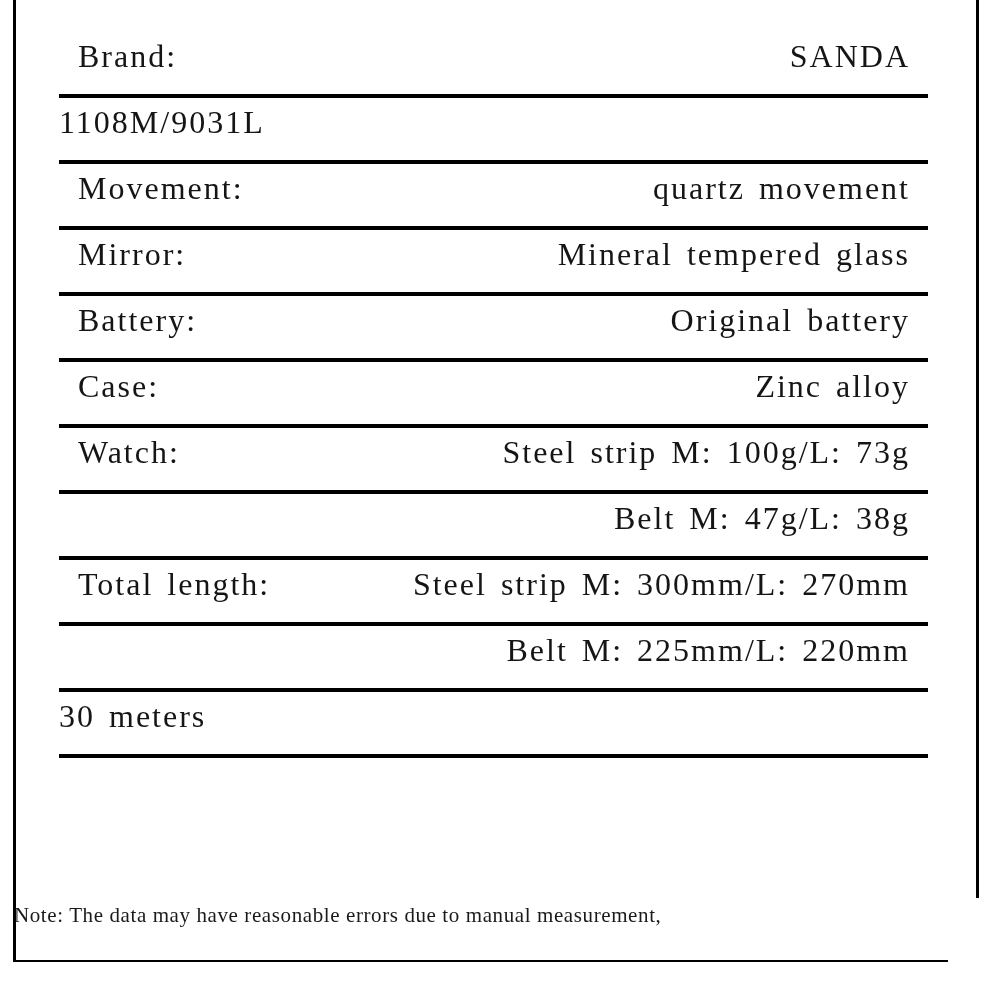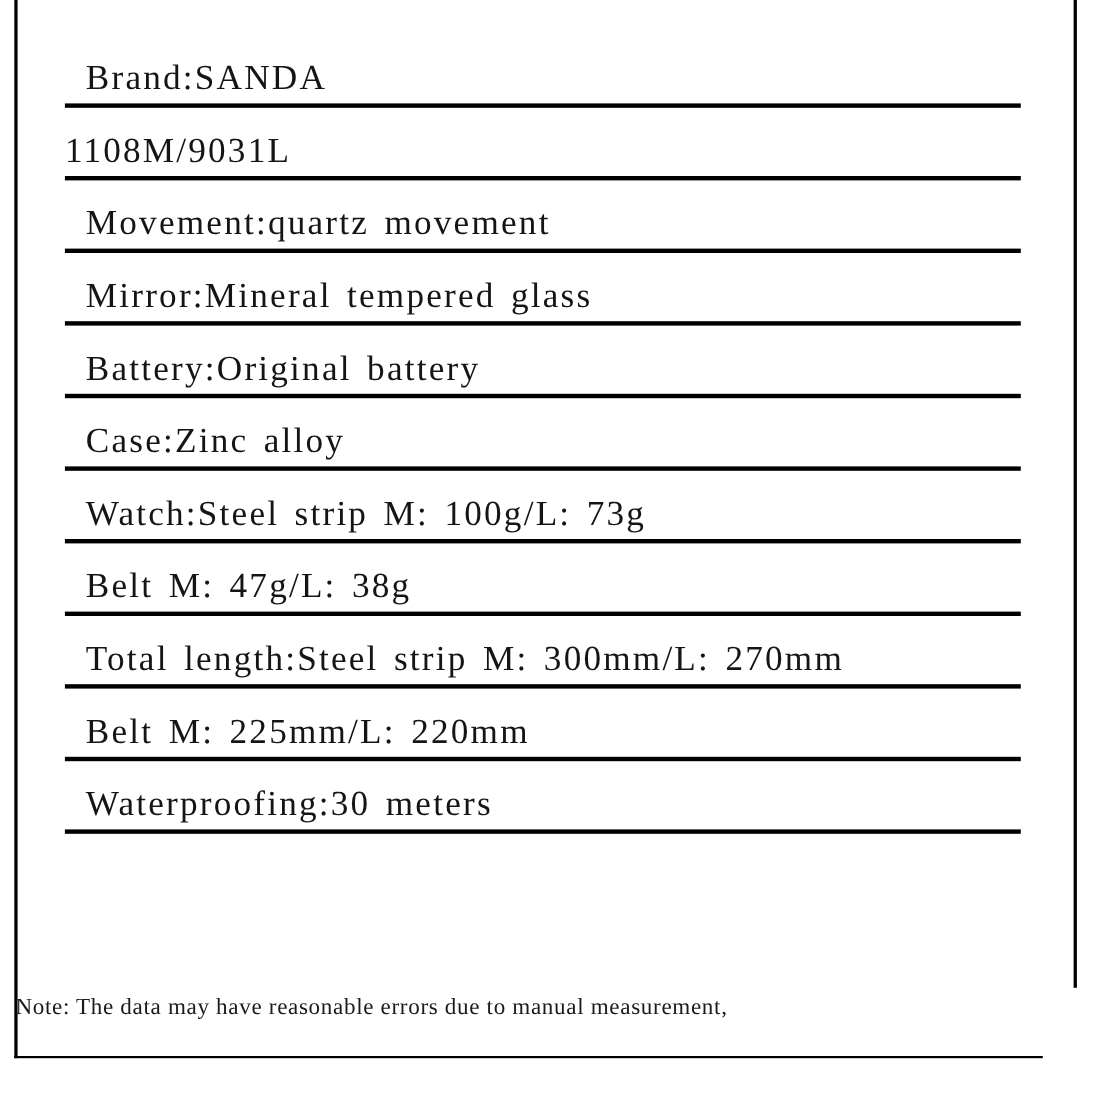--- a/index.html
+++ b/index.html
@@ -38,23 +38,23 @@
   .spec-table {
     position: absolute;
     left: 59px; top: 32px;
     width: 869px;
   }
   .row {
     box-sizing: border-box;
     height: 66px;
     border-bottom: 4px solid #000;
     display: flex;
-    justify-content: flex-start;
+    justify-content: space-between;
     align-items: flex-end;
-    padding-bottom: 5px;
+    padding-bottom: 19px;
     font-size: 32px;
     letter-spacing: 2px;
     word-spacing: 4px;
     white-space: nowrap;
   }
   .row .label {
     padding-left: 19px;
   }
   .row .value {
     padding-right: 18px;
@@ -126,21 +126,20 @@
       <span class="label">Total length:</span>
       <span class="value">Steel strip M: 300mm/L: 270mm</span>
     </div>
 
     <div class="row">
       <span class="label"></span>
       <span class="value">Belt M: 225mm/L: 220mm</span>
     </div>
 
     <div class="row">
-      <span class="label">Waterproofing:</span>
       <span class="value">30 meters</span>
     </div>
 
   </div>
 
   <div class="note">
     <div>Note: The data may have reasonable errors due to manual measurement,</div>
   </div>
 
 </div>

